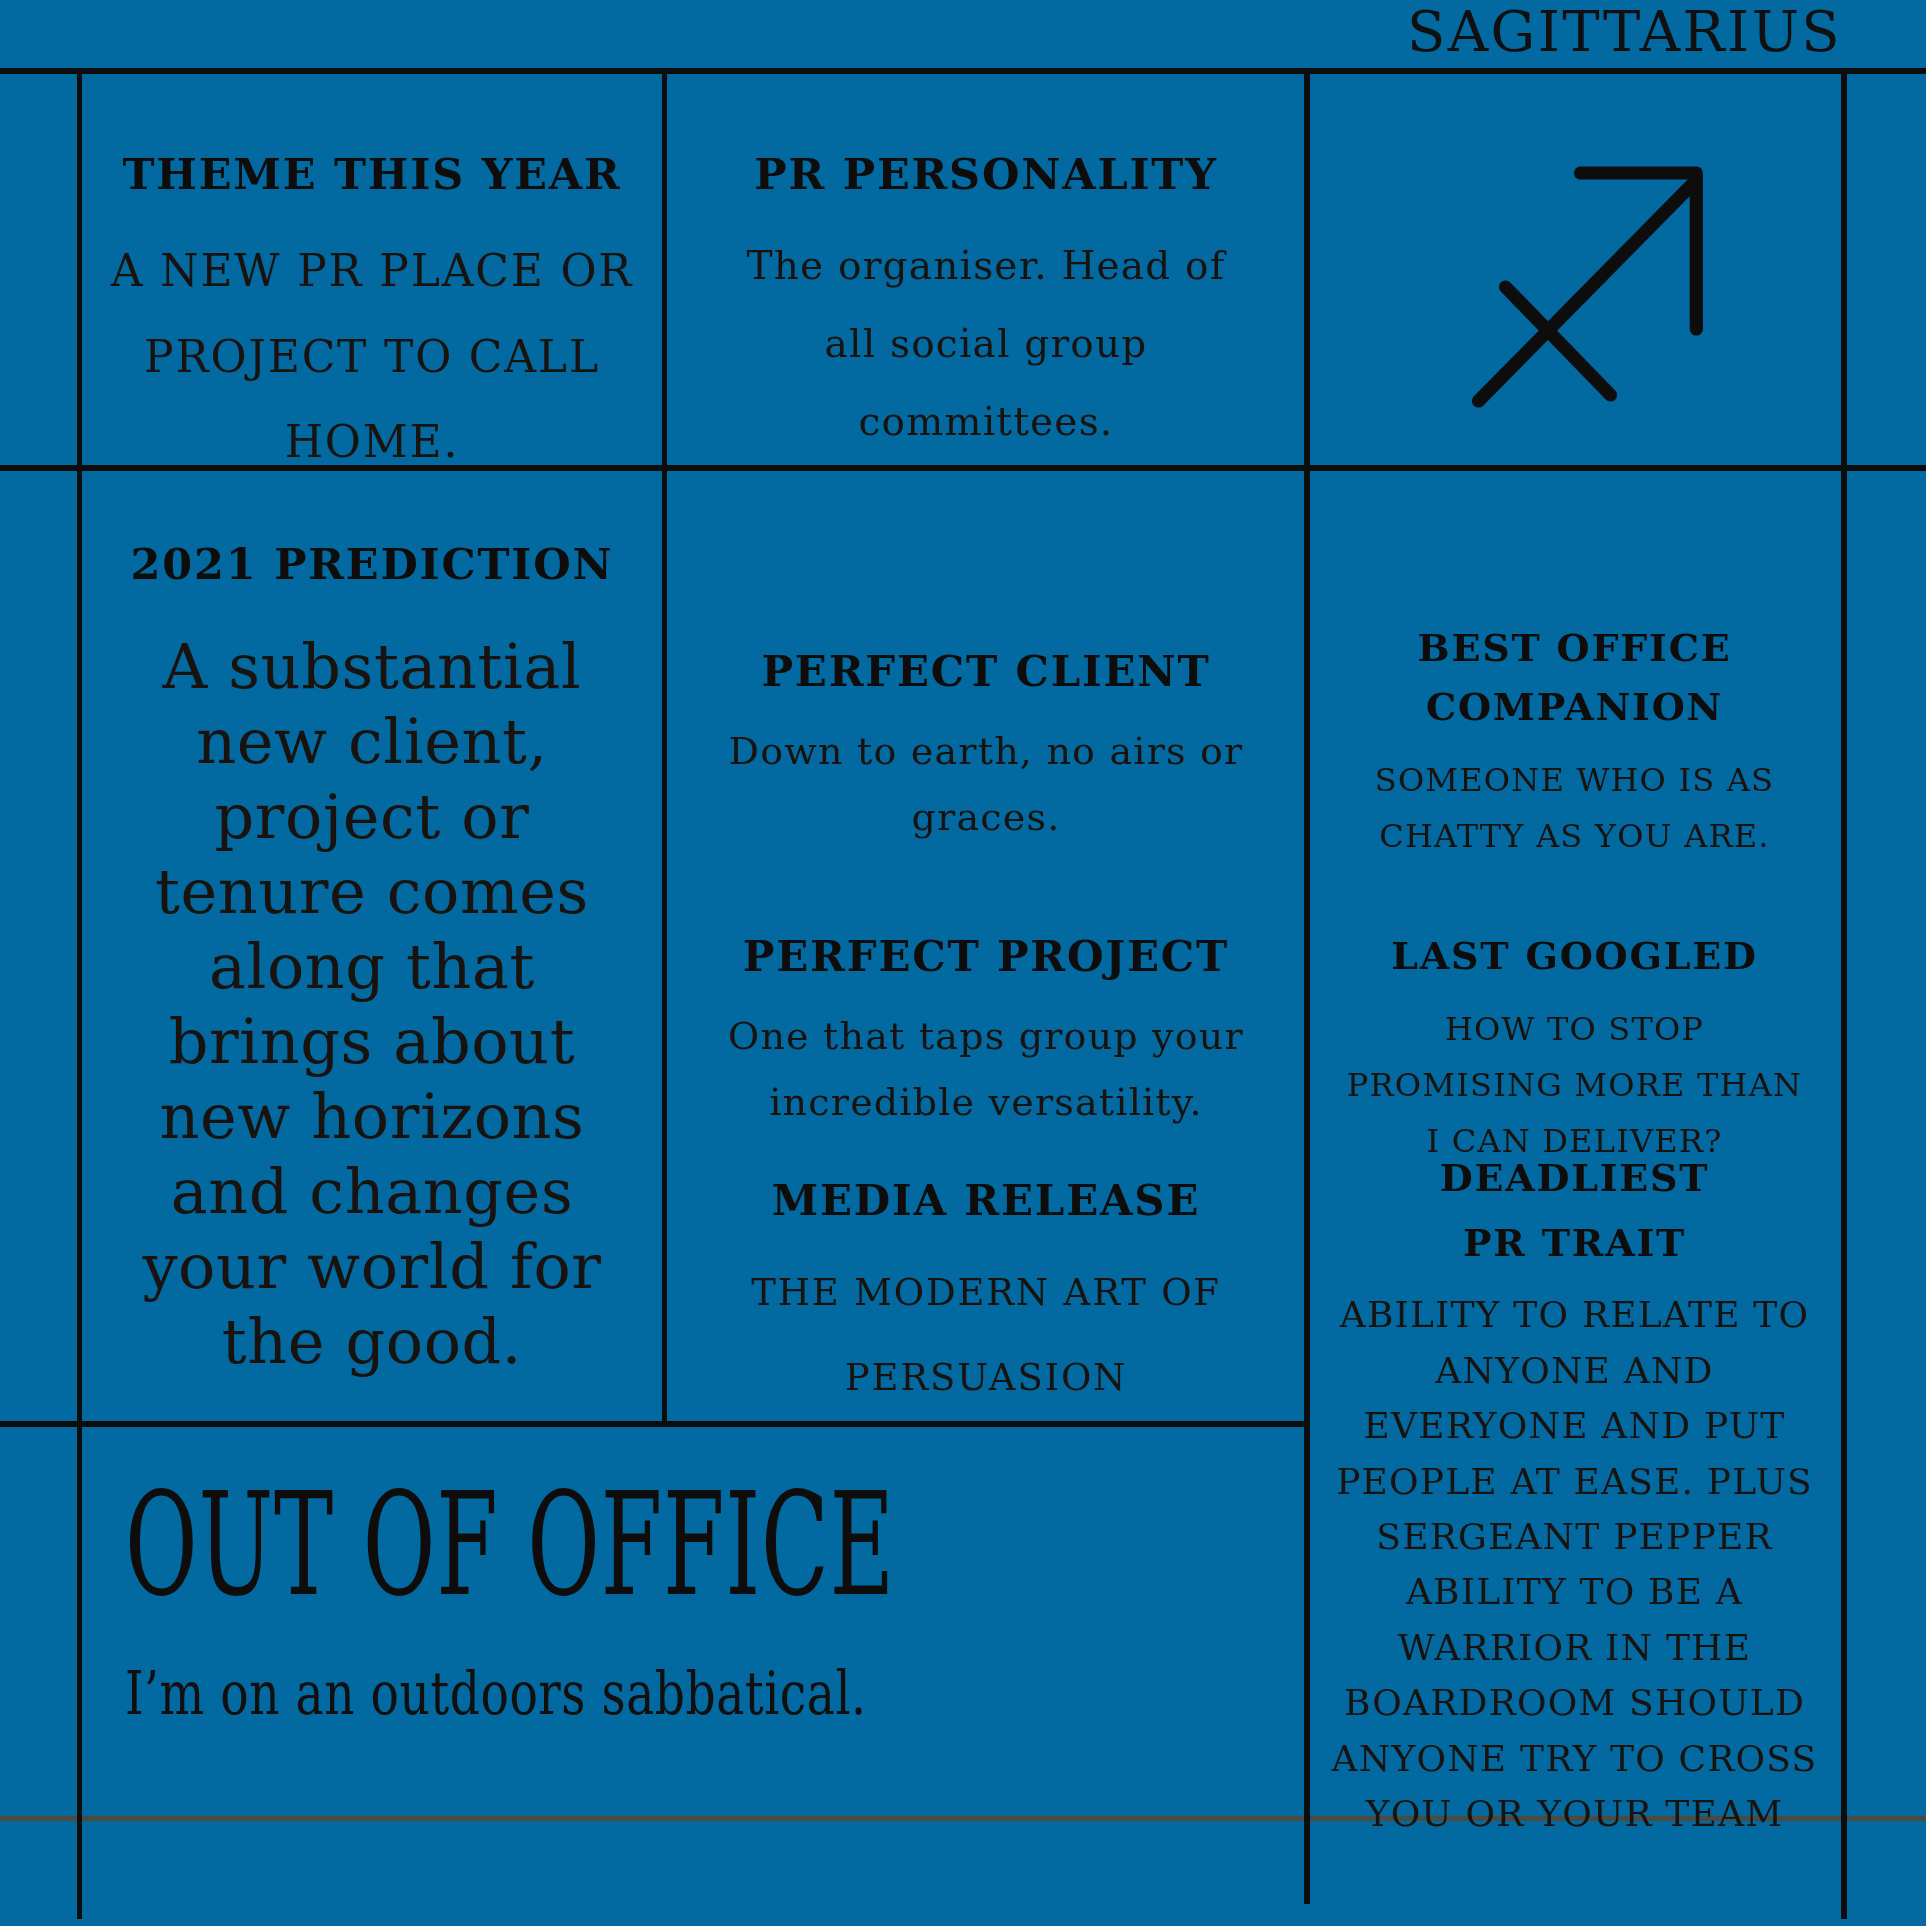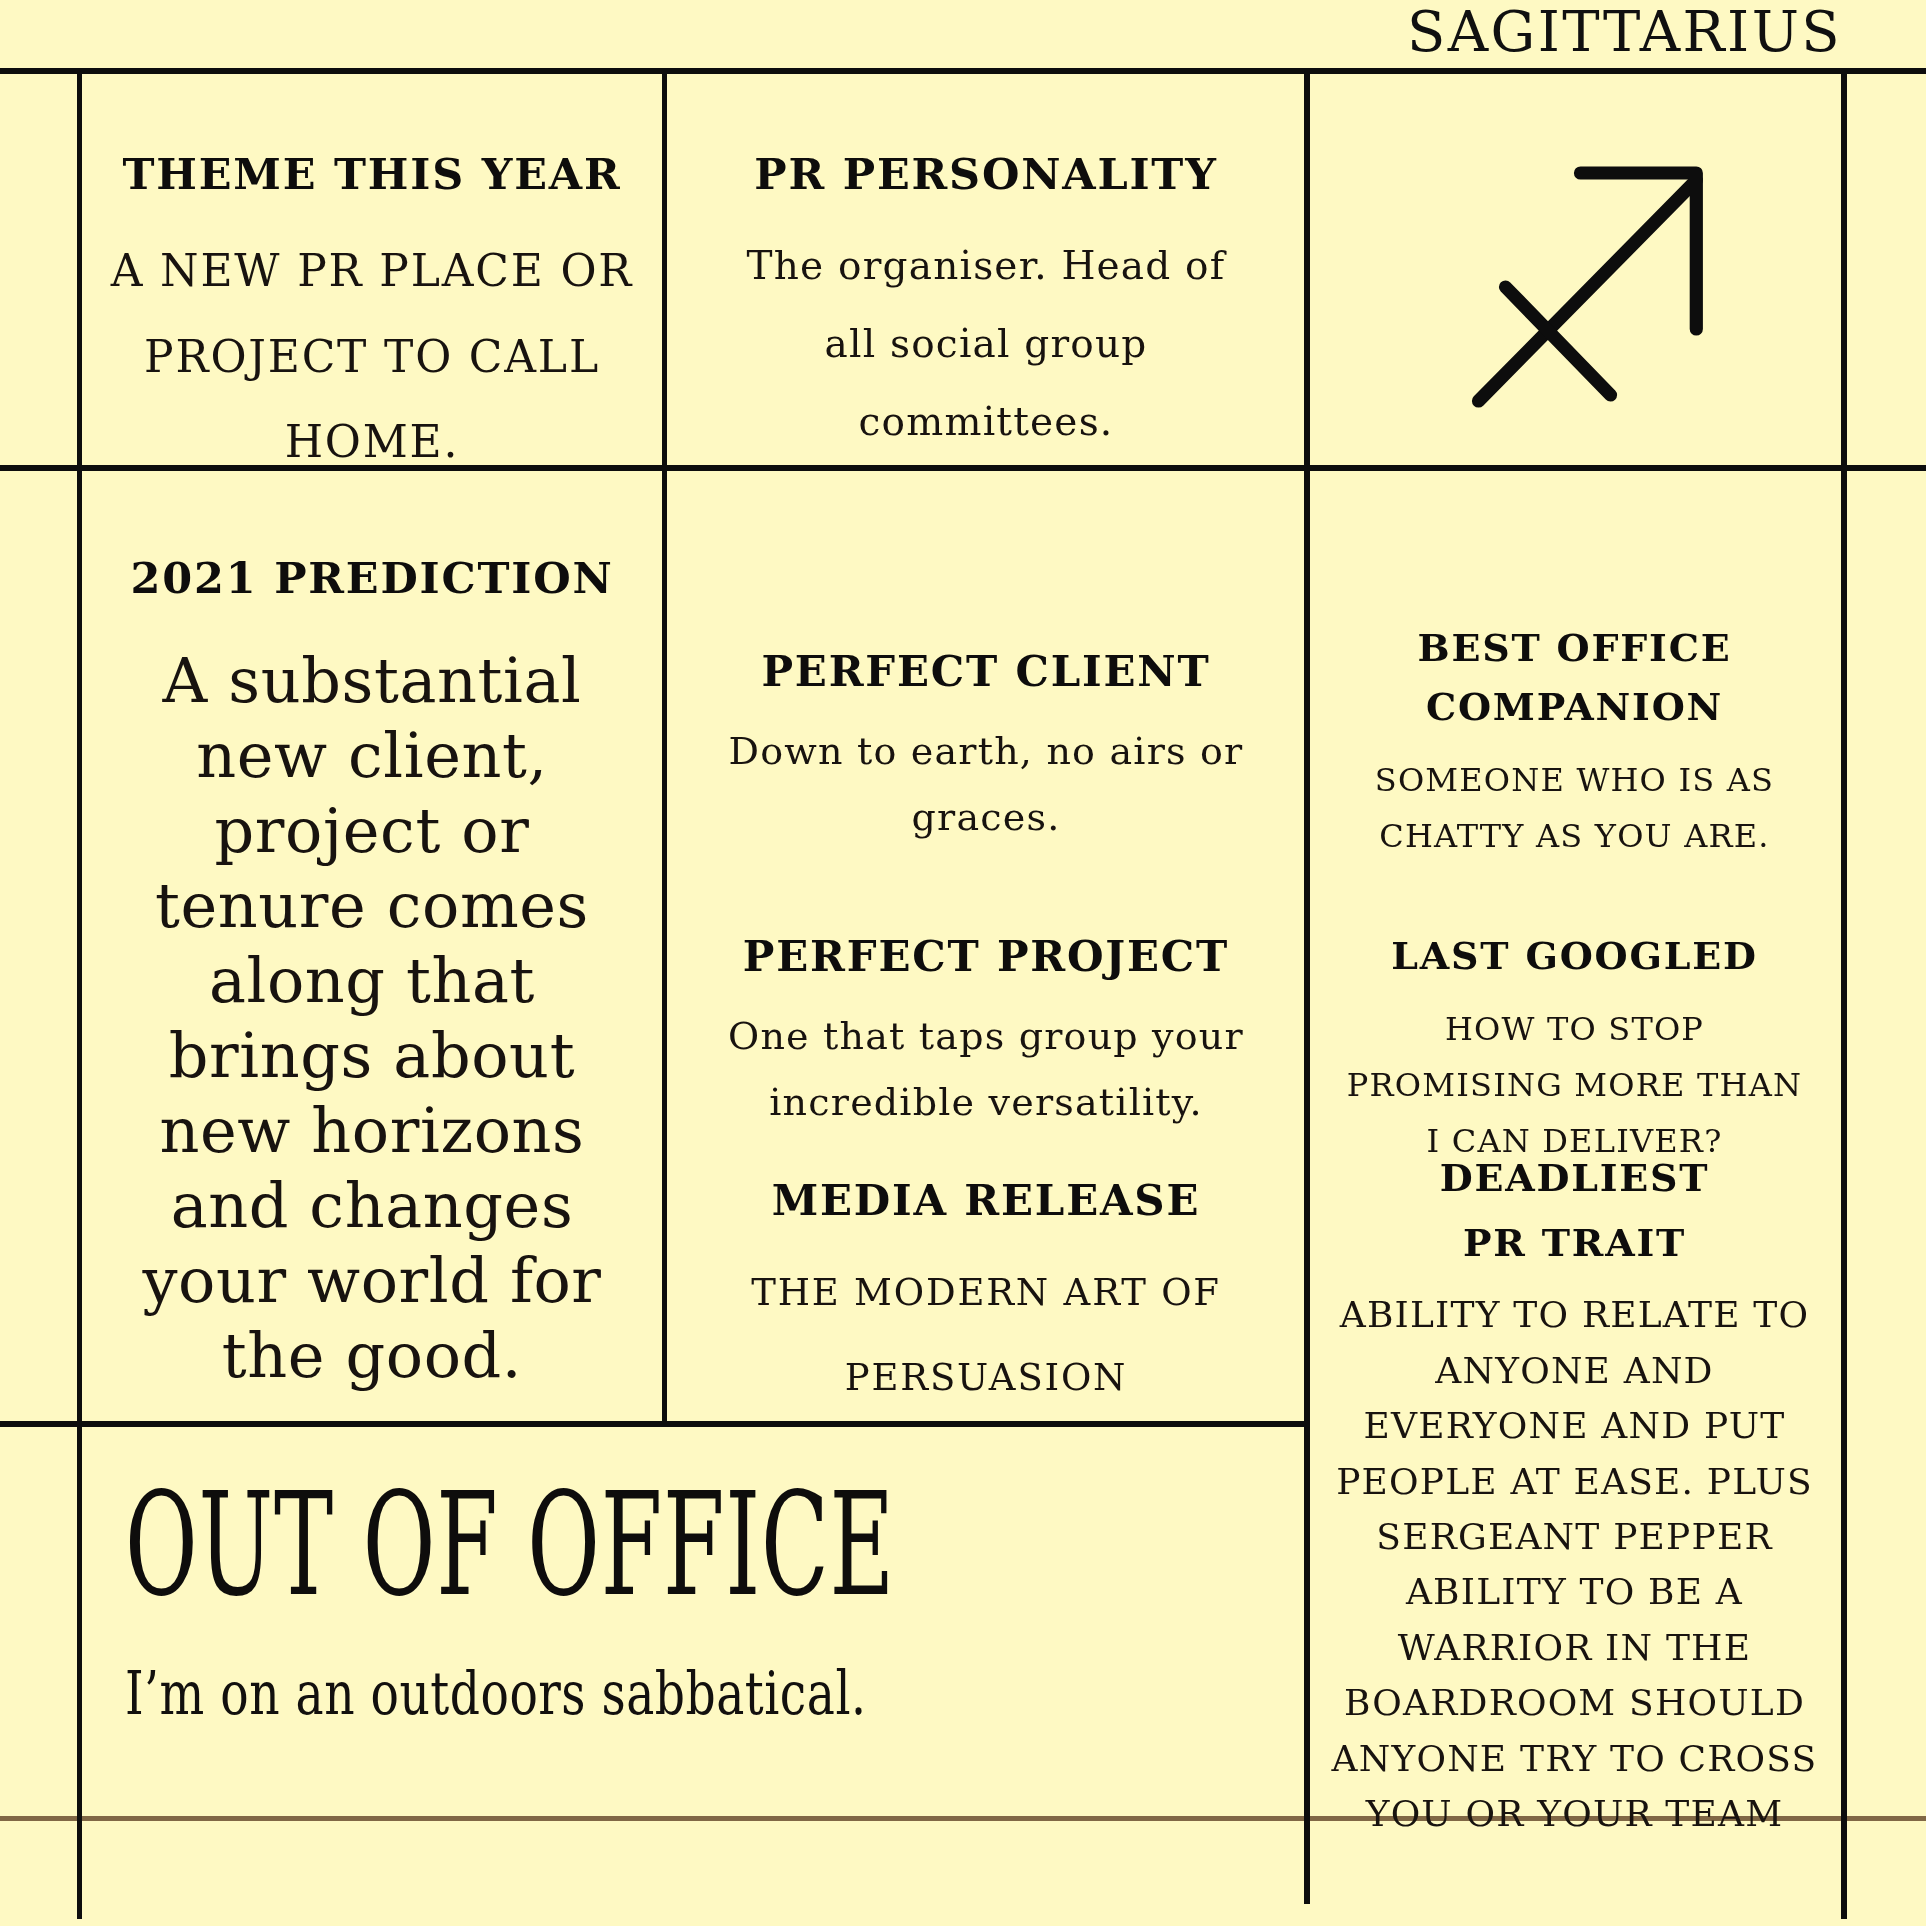--- a/index.html
+++ b/index.html
@@ -4,21 +4,21 @@
 <style>
   html, body {
     margin: 0;
     padding: 0;
     background: #9d8879;
   }
   .canvas {
     position: relative;
     width: 1926px;
     height: 1926px;
-    background: #fef9c3;
+    background: #0369a1;
     overflow: hidden;
     font-family: "DejaVu Serif", "Liberation Serif", serif;
     color: #151210;
   }
   .hline, .vline {
     position: absolute;
     background: #0d0d0d;
   }
   .hline { height: 6px; }
   .vline { width: 6px; }
@@ -78,21 +78,21 @@
   }
 
   .cell-symbol {
     position: absolute;
     left: 1456px;
     top: 143px;
     width: 273px;
     height: 279px;
   }
 
-  .cell-prediction { left: 79px; top: 551px; width: 586px; }
+  .cell-prediction { left: 79px; top: 537px; width: 586px; }
   .cell-prediction .head { font-size: 43px; }
   .cell-prediction .body {
     margin-top: 36px;
     font-size: 62px;
     line-height: 1.21;
     letter-spacing: 0.6px;
   }
 
   .blk-client, .blk-project, .blk-media { left: 665px; width: 642px; }
   .blk-client  { top: 645px; }

